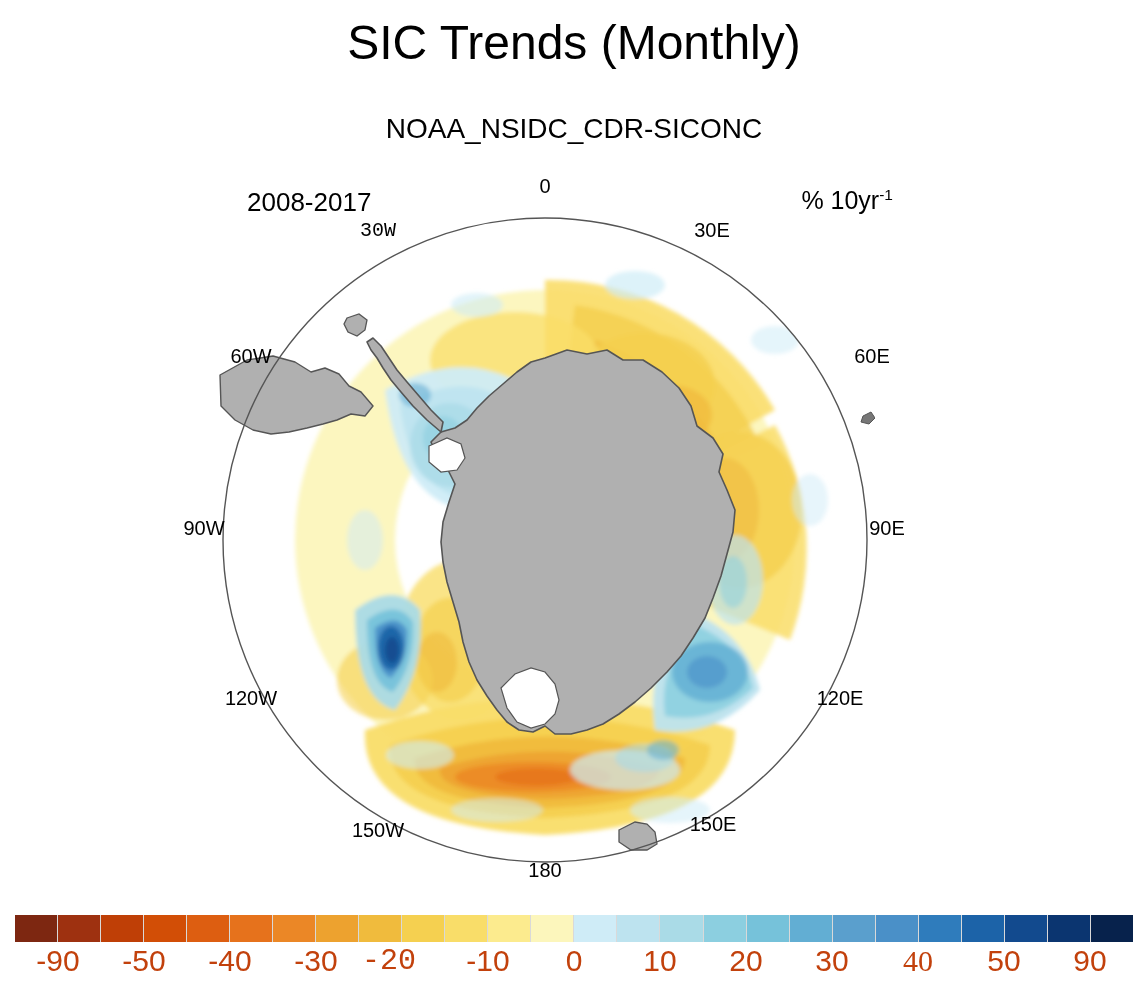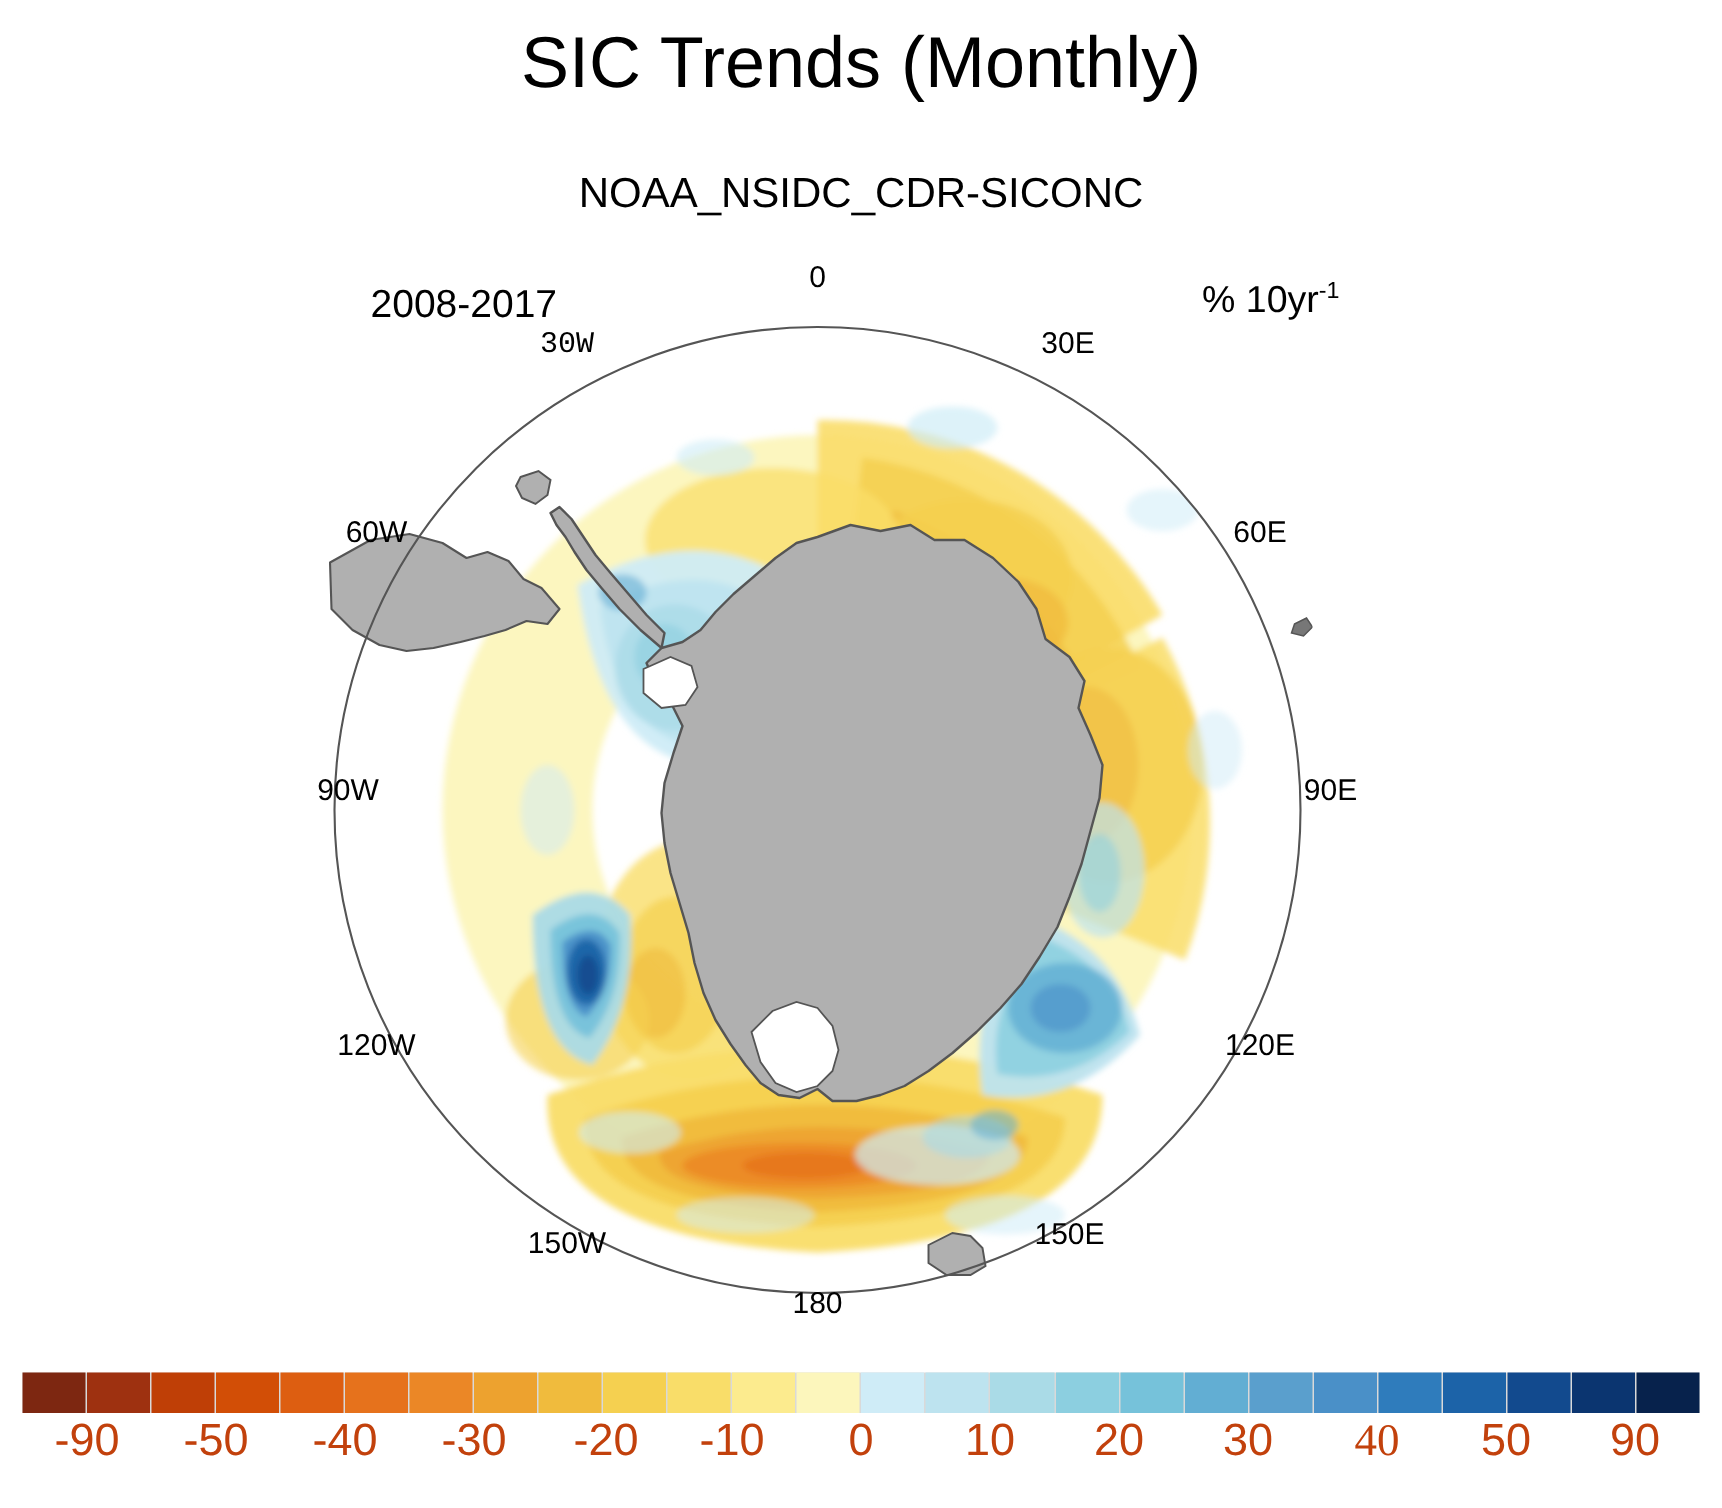--- a/index.html
+++ b/index.html
@@ -172,28 +172,28 @@
         <path d="M404,620 L420,612 L432,614 L440,622 L442,634 L432,640
                  L416,640 L404,632 Z" fill="#b0b0b0" stroke="#555555" stroke-width="1.3"></path>
       </g>
 
       <circle cx="330" cy="330" r="322" fill="none" stroke="#555555" stroke-width="1.4"></circle>
     </svg>
 
     <div id="lon-labels">
         <div class="lon-label" style="left: 330px; top: -24px;">0</div>
         <div class="lon-label" style="left: 497px; top: 20px;">30E</div>
-        <div class="lon-label" style="left: 625px; top: 146px;">60E</div>
+        <div class="lon-label" style="left: 657px; top: 146px;">60E</div>
         <div class="lon-label" style="left: 672px; top: 318px;">90E</div>
         <div class="lon-label" style="left: 625px; top: 488px;">120E</div>
         <div class="lon-label" style="left: 498px; top: 614px;">150E</div>
         <div class="lon-label" style="left: 330px; top: 660px;">180</div>
         <div class="lon-label" style="left: 163px; top: 620px;">150W</div>
         <div class="lon-label" style="left: 36px; top: 488px;">120W</div>
-        <div class="lon-label" style="left: -11px; top: 318px; margin-left: 28px;">90W</div>
+        <div class="lon-label" style="left: -11px; top: 318px;">90W</div>
         <div class="lon-label" style="left: 36px; top: 146px;">60W</div>
         <div class="lon-label" style="left: 163px; top: 20px; font-family: Liberation Mono, monospace;">30W</div>
       </div>
   </div>
 
   <div id="colorbar">
       <div class="cb-cell" style="background: rgb(125, 39, 17);"></div>
       <div class="cb-cell" style="background: rgb(158, 49, 16);"></div>
       <div class="cb-cell" style="background: rgb(191, 63, 6);"></div>
       <div class="cb-cell" style="background: rgb(210, 78, 6);"></div>
@@ -218,21 +218,21 @@
       <div class="cb-cell" style="background: rgb(28, 99, 168);"></div>
       <div class="cb-cell" style="background: rgb(18, 74, 142);"></div>
       <div class="cb-cell" style="background: rgb(11, 53, 112);"></div>
       <div class="cb-cell" style="background: rgb(7, 34, 76);"></div>
     </div>
   <div id="cb-labels">
       <div class="cb-label" style="left: 43px;">-90</div>
       <div class="cb-label" style="left: 129px;">-50</div>
       <div class="cb-label" style="left: 215px;">-40</div>
       <div class="cb-label" style="left: 301px;">-30</div>
-      <div class="cb-label" style="left: 389px;">-20</div>
+      <div class="cb-label" style="left: 374px; font-family: Liberation Mono, monospace;">-20</div>
       <div class="cb-label" style="left: 473px;">-10</div>
       <div class="cb-label" style="left: 559px;">0</div>
       <div class="cb-label" style="left: 645px;">10</div>
       <div class="cb-label" style="left: 731px;">20</div>
       <div class="cb-label" style="left: 817px;">30</div>
       <div class="cb-label" style="left: 903px; font-family: Liberation Serif, serif;">40</div>
       <div class="cb-label" style="left: 989px;">50</div>
       <div class="cb-label" style="left: 1075px;">90</div>
     </div>
 

